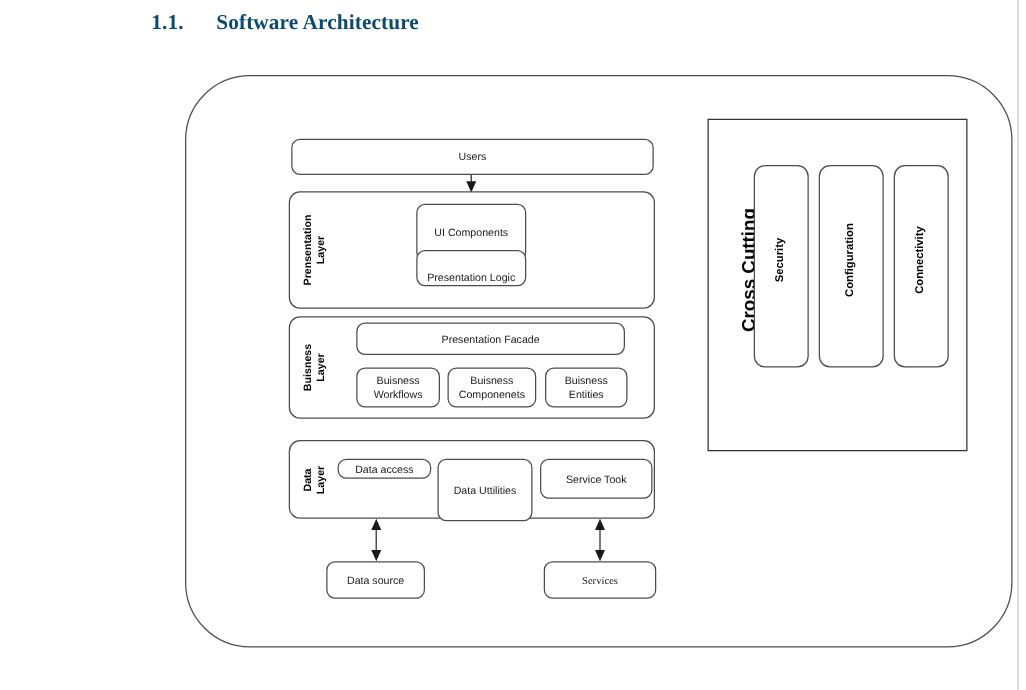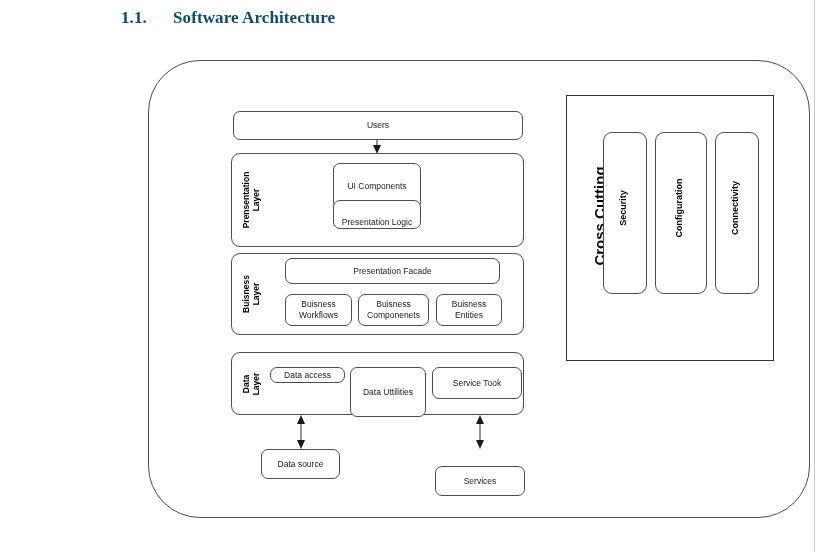--- a/index.html
+++ b/index.html
@@ -102,21 +102,21 @@
   #business-entities   { left: 436px; top: 294px; width: 66px;  height: 32px; }
   #business-vlabel     { left: 225px; top: 280px; width: 62px;  height: 28px; }
 
   #data-layer      { left: 231px; top: 352px; width: 293px; height: 63px; }
   #data-access     { left: 270px; top: 367px; width: 75px;  height: 16px; }
   #data-utilities  { left: 350px; top: 367px; width: 76px;  height: 50px; }
   #service-tools   { left: 432px; top: 367px; width: 90px;  height: 32px; text-align: right; }
   #data-vlabel     { left: 226px; top: 370px; width: 60px;  height: 28px; }
 
   #data-source-box { left: 261px; top: 449px; width: 79px; height: 30px; }
-  #services-box    { left: 435px; top: 466px; width: 90px; height: 30px; }
+  #services-box    { left: 435px; top: 449px; width: 90px; height: 30px; font-family: Liberation Serif, serif; }
 
   
   #cross-cutting-panel {
     position: absolute;
     left: 566px;
     top: 95px;
     width: 208px;
     height: 266px;
     box-sizing: border-box;
     border: 1px solid #333333;

